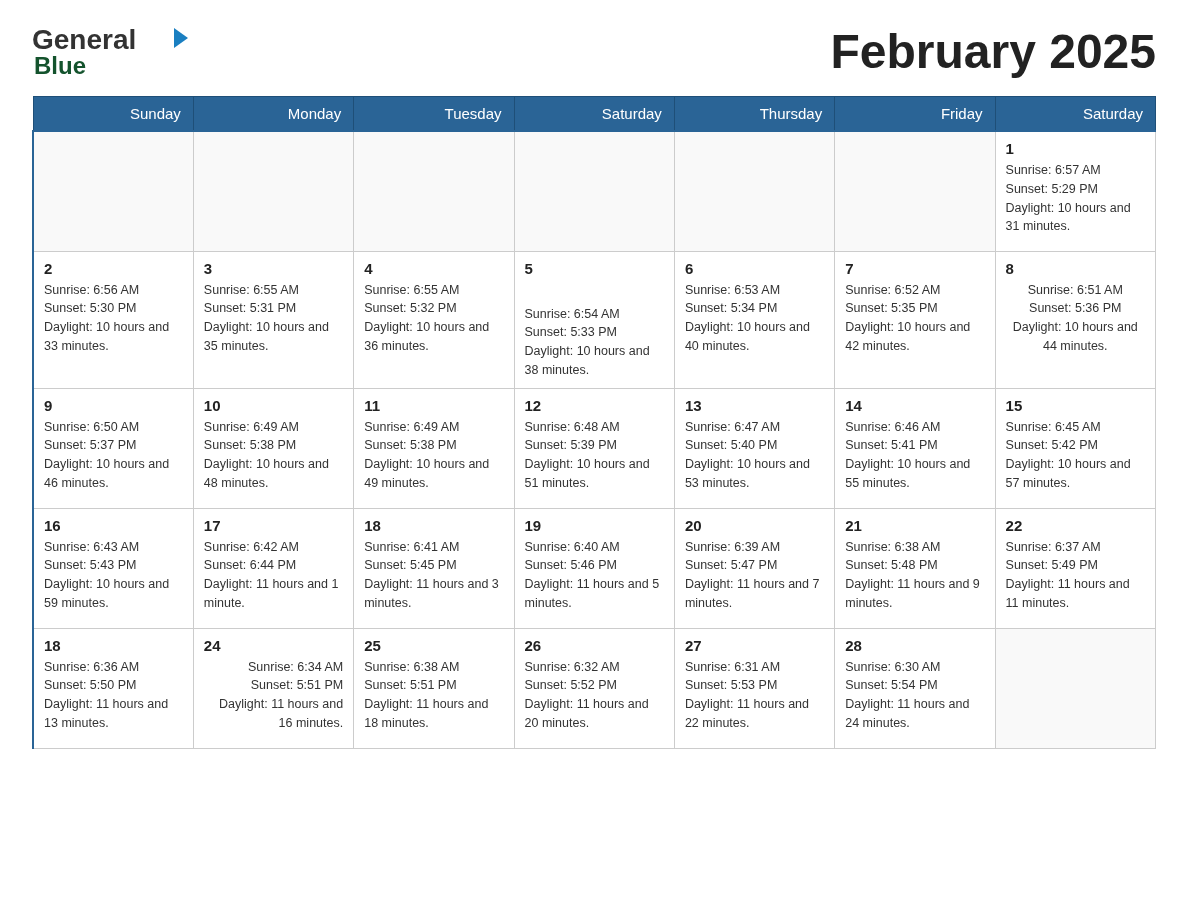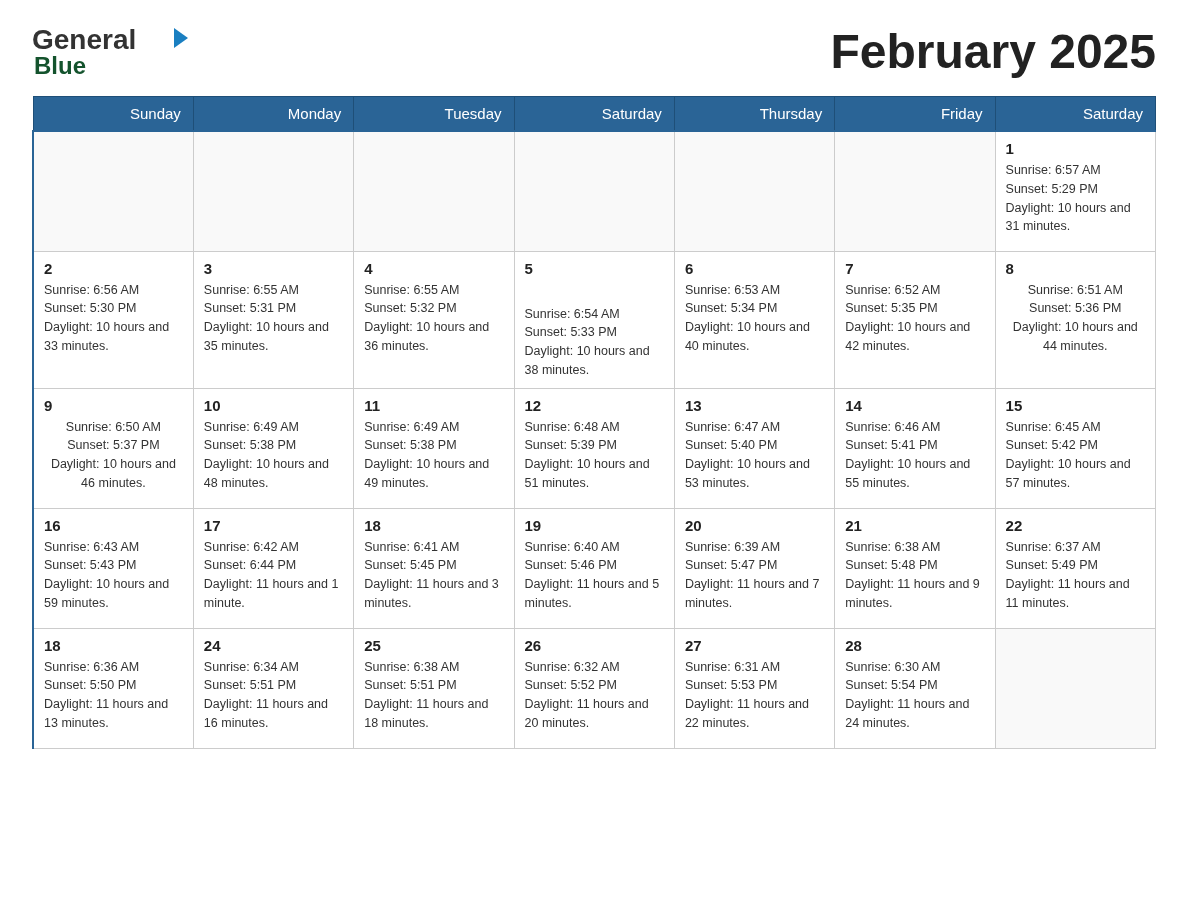--- a/index.html
+++ b/index.html
@@ -188,21 +188,21 @@
         <td>
           <span class="day-number">8</span>
           <div class="day-info" style="white-space: pre-line; text-align: center;">Sunrise: 6:51 AM
 Sunset: 5:36 PM
 Daylight: 10 hours and 44 minutes.</div>
         </td>
       </tr>
       <tr class="row-border">
         <td>
           <span class="day-number">9</span>
-          <div class="day-info" style="white-space: pre-line; text-align: center;">Sunrise: 6:50 AM
+          <div class="day-info" style="white-space: pre-line;">Sunrise: 6:50 AM
 Sunset: 5:37 PM
 Daylight: 10 hours and 46 minutes.</div>
         </td>
         <td>
           <span class="day-number">10</span>
           <div class="day-info" style="white-space: pre-line;">Sunrise: 6:49 AM
 Sunset: 5:38 PM
 Daylight: 10 hours and 48 minutes.</div>
         </td>
         <td>
@@ -282,21 +282,21 @@
       </tr>
       <tr class="row-border">
         <td>
           <span class="day-number">18</span>
           <div class="day-info" style="white-space: pre-line;">Sunrise: 6:36 AM
 Sunset: 5:50 PM
 Daylight: 11 hours and 13 minutes.</div>
         </td>
         <td>
           <span class="day-number">24</span>
-          <div class="day-info" style="white-space: pre-line;">Sunrise: 6:34 AM
+          <div class="day-info" style="white-space: pre-line; text-align: right;">Sunrise: 6:34 AM
 Sunset: 5:51 PM
 Daylight: 11 hours and 16 minutes.</div>
         </td>
         <td>
           <span class="day-number">25</span>
           <div class="day-info" style="white-space: pre-line;">Sunrise: 6:38 AM
 Sunset: 5:51 PM
 Daylight: 11 hours and 18 minutes.</div>
         </td>
         <td>

